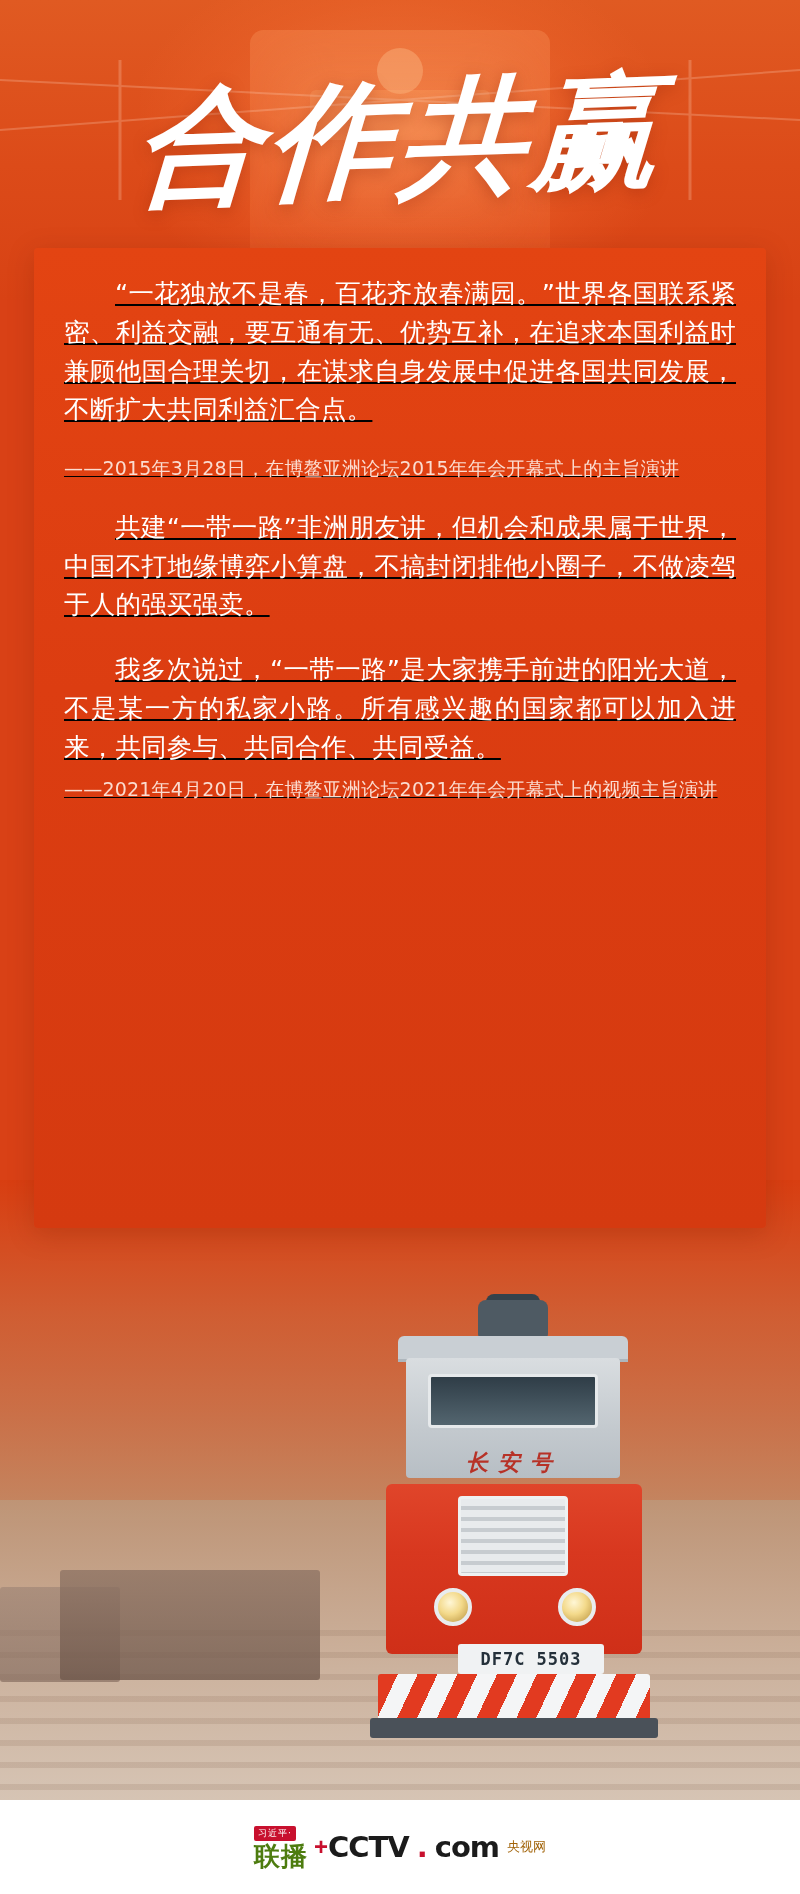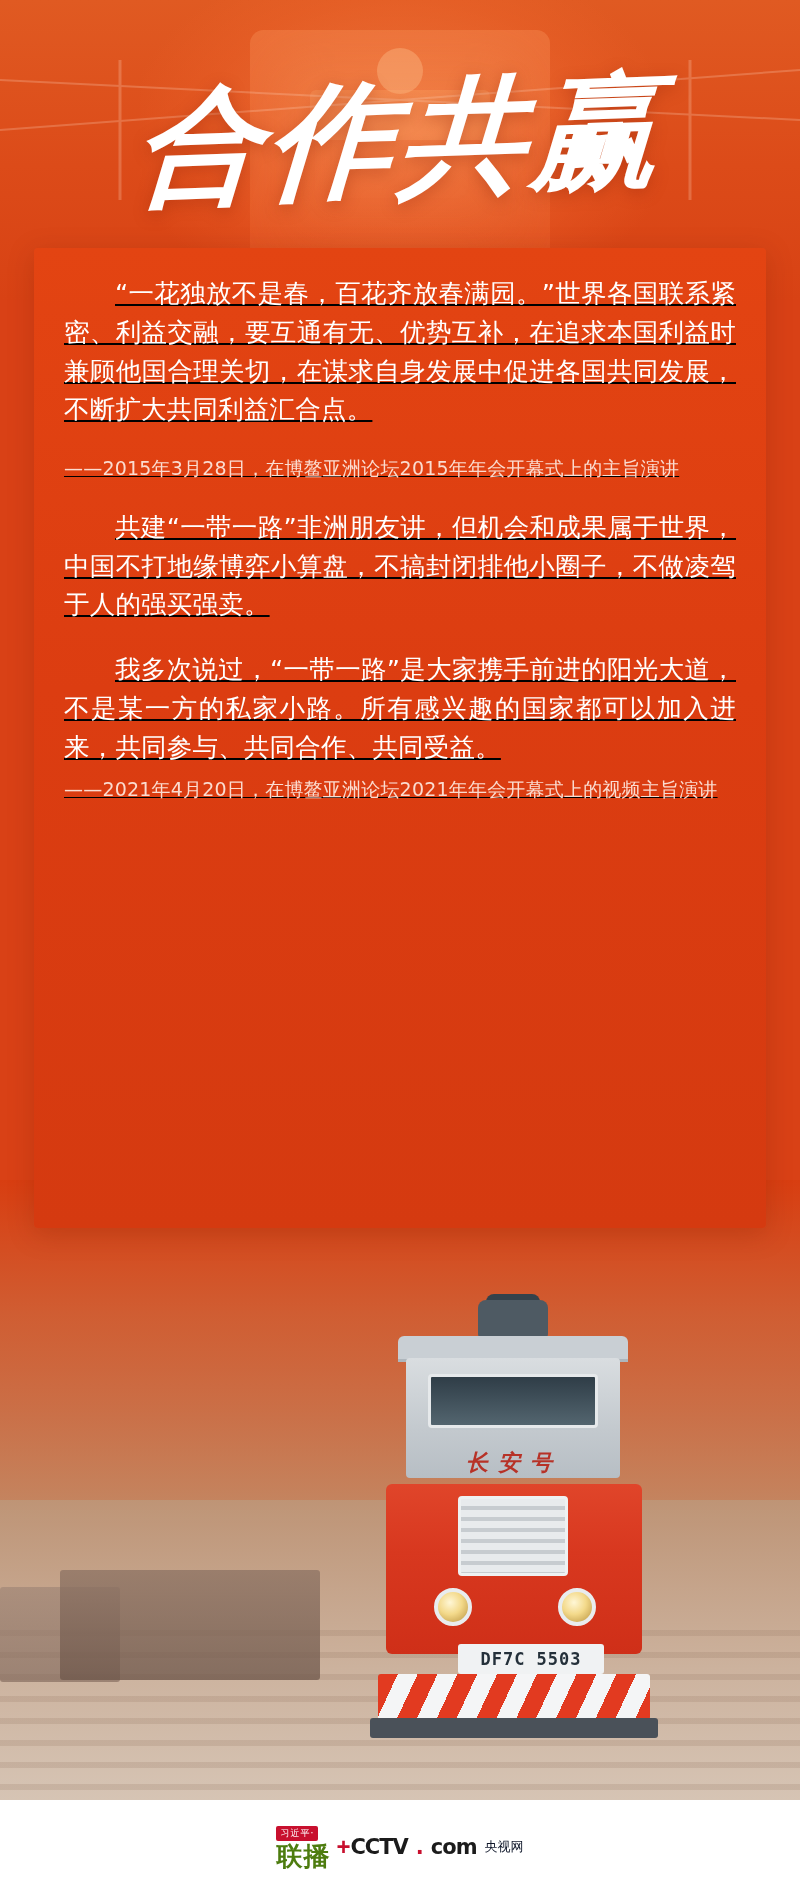--- a/index.html
+++ b/index.html
@@ -339,32 +339,32 @@
     font-size: 24px;
     font-weight: bold;
   }
   .logo-cctv {
     display: flex;
     align-items: center;
     gap: 8px;
   }
   .cctv-mark {
     font-family: "DejaVu Sans", sans-serif;
-    font-size: 21px;
+    font-size: 29px;
     font-weight: bold;
     color: #1b1b1b;
     letter-spacing: -1px;
   }
   .cctv-dot {
     color: #c8102e;
     font-weight: bold;
   }
   .cctv-cn {
     font-size: 13px;
-    color: #0f172a;
+    color: #a16207;
     line-height: 1.1;
     font-family: "DejaVu Sans", "Liberation Sans", sans-serif;
   }
 </style>
 </head>
 <body>
 
 <div class="poster">
 
   <div class="hero">

